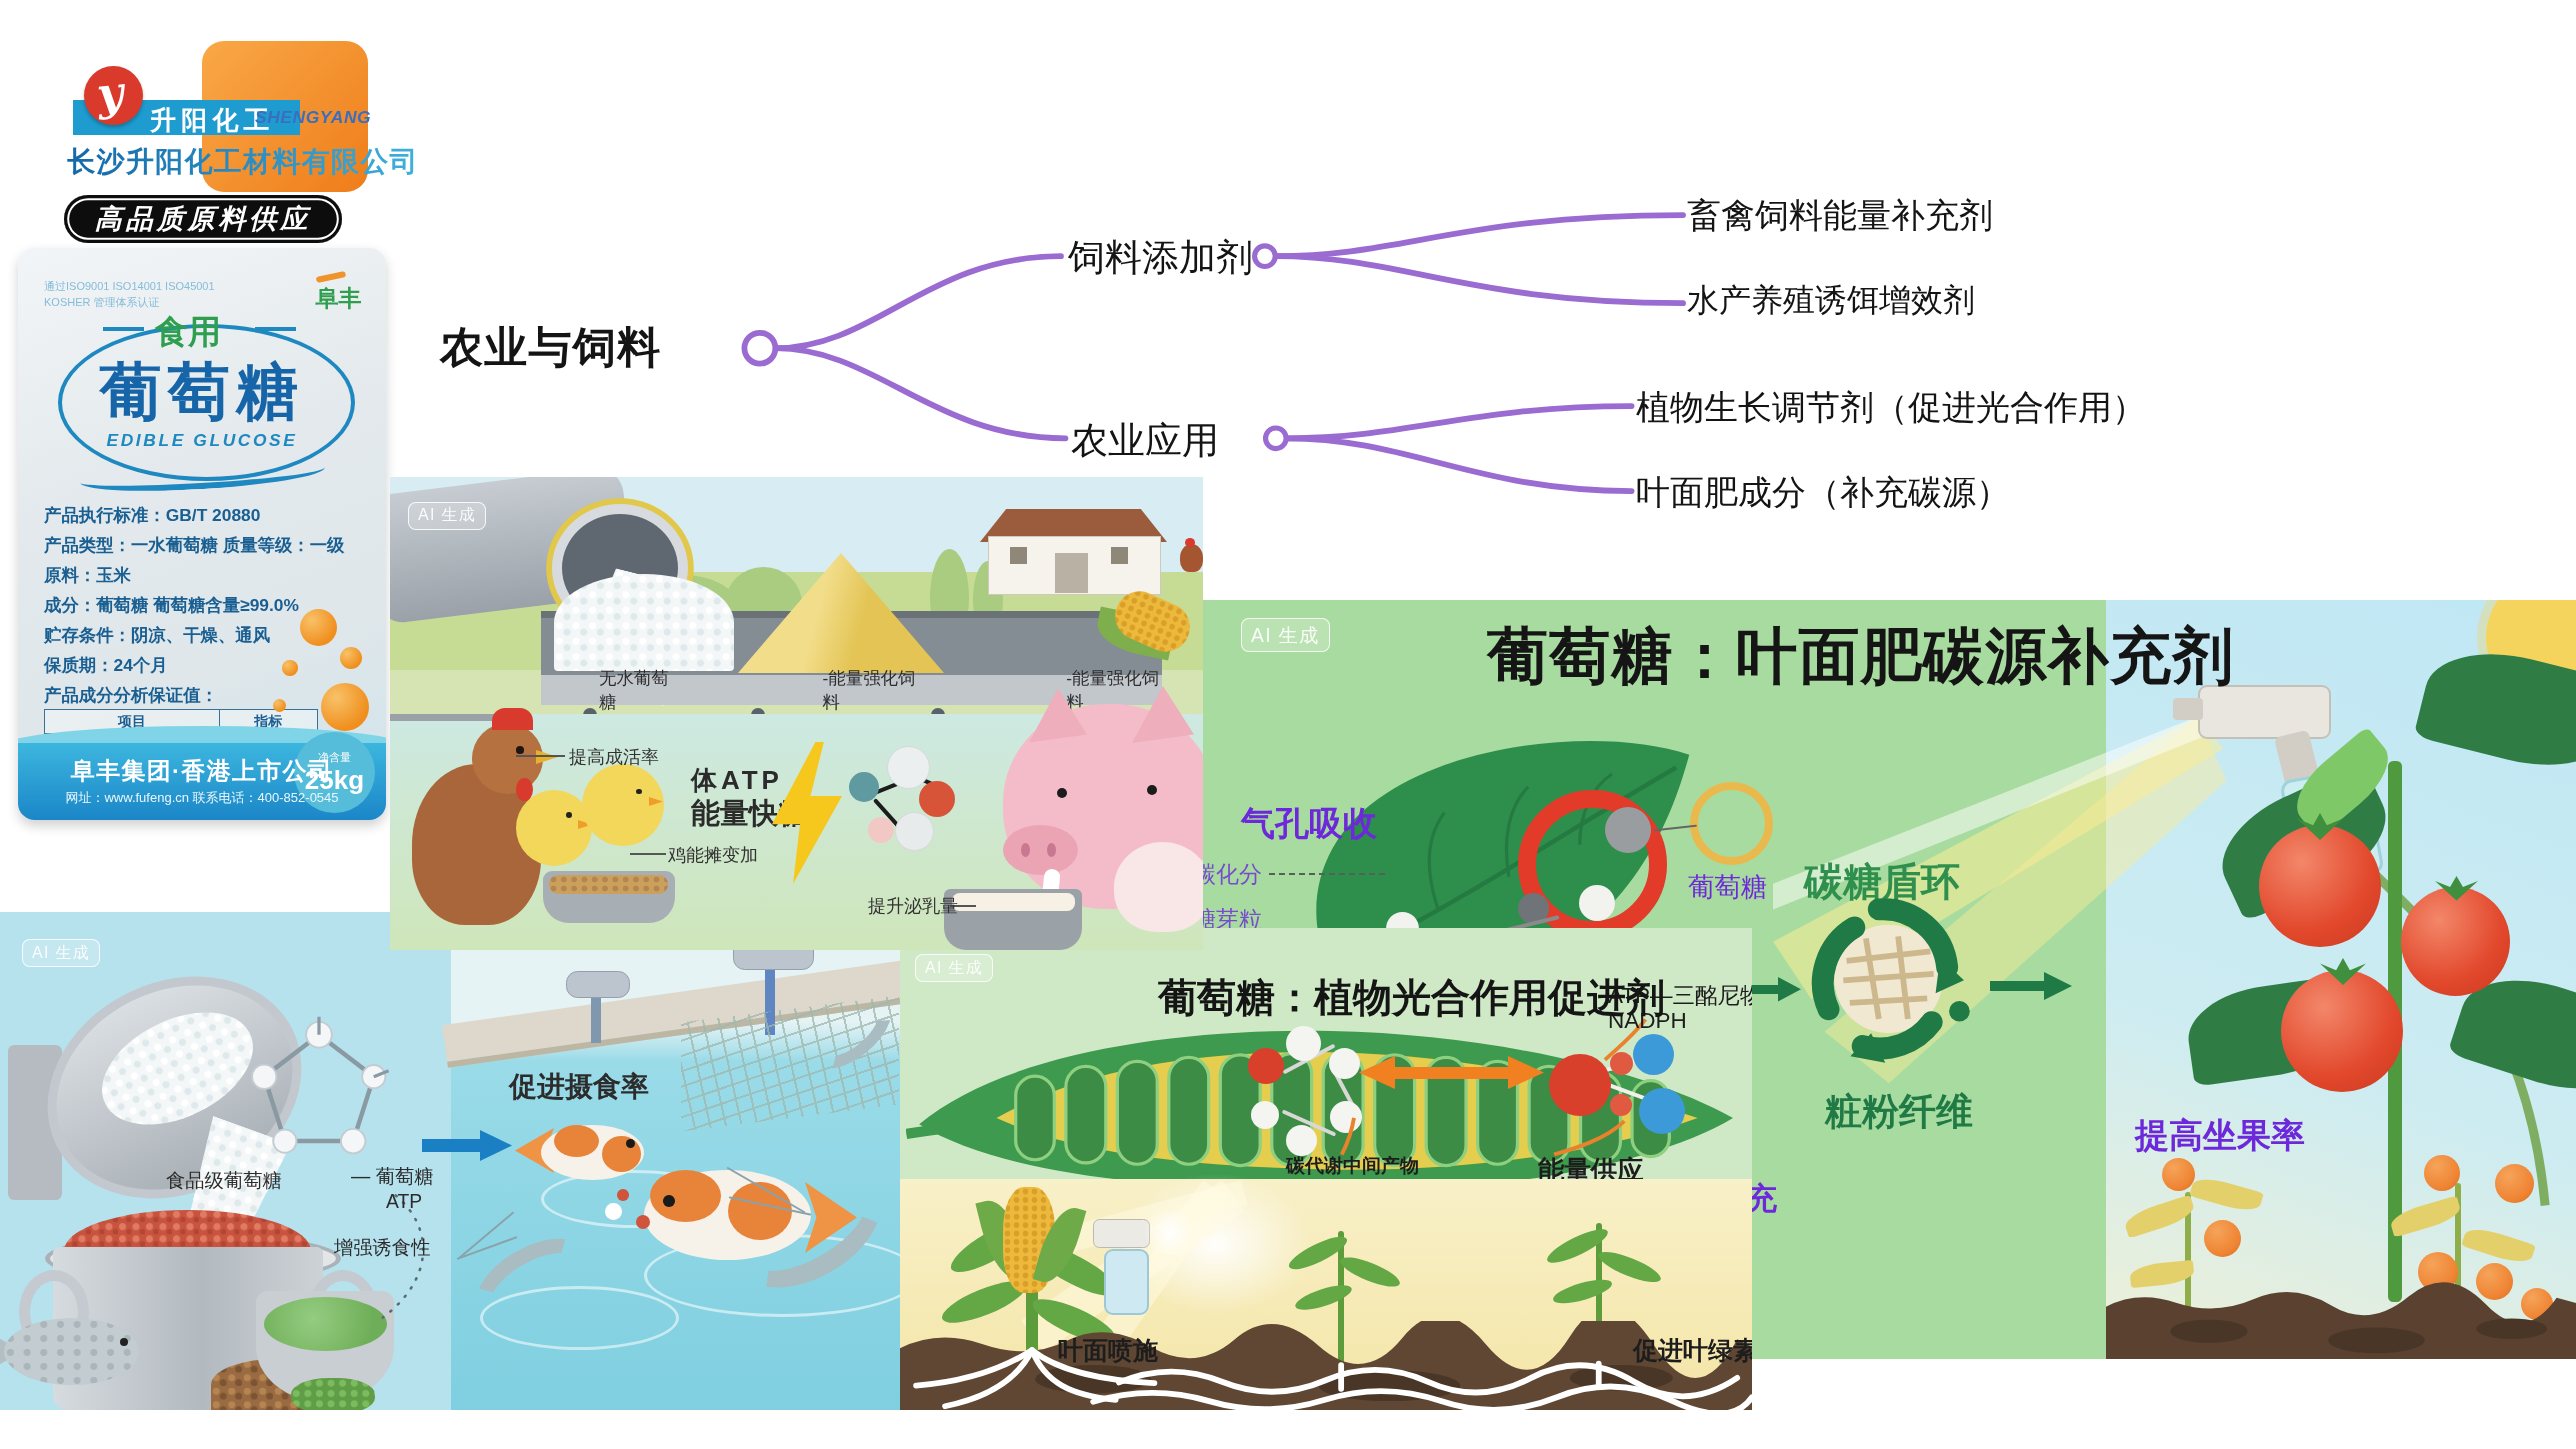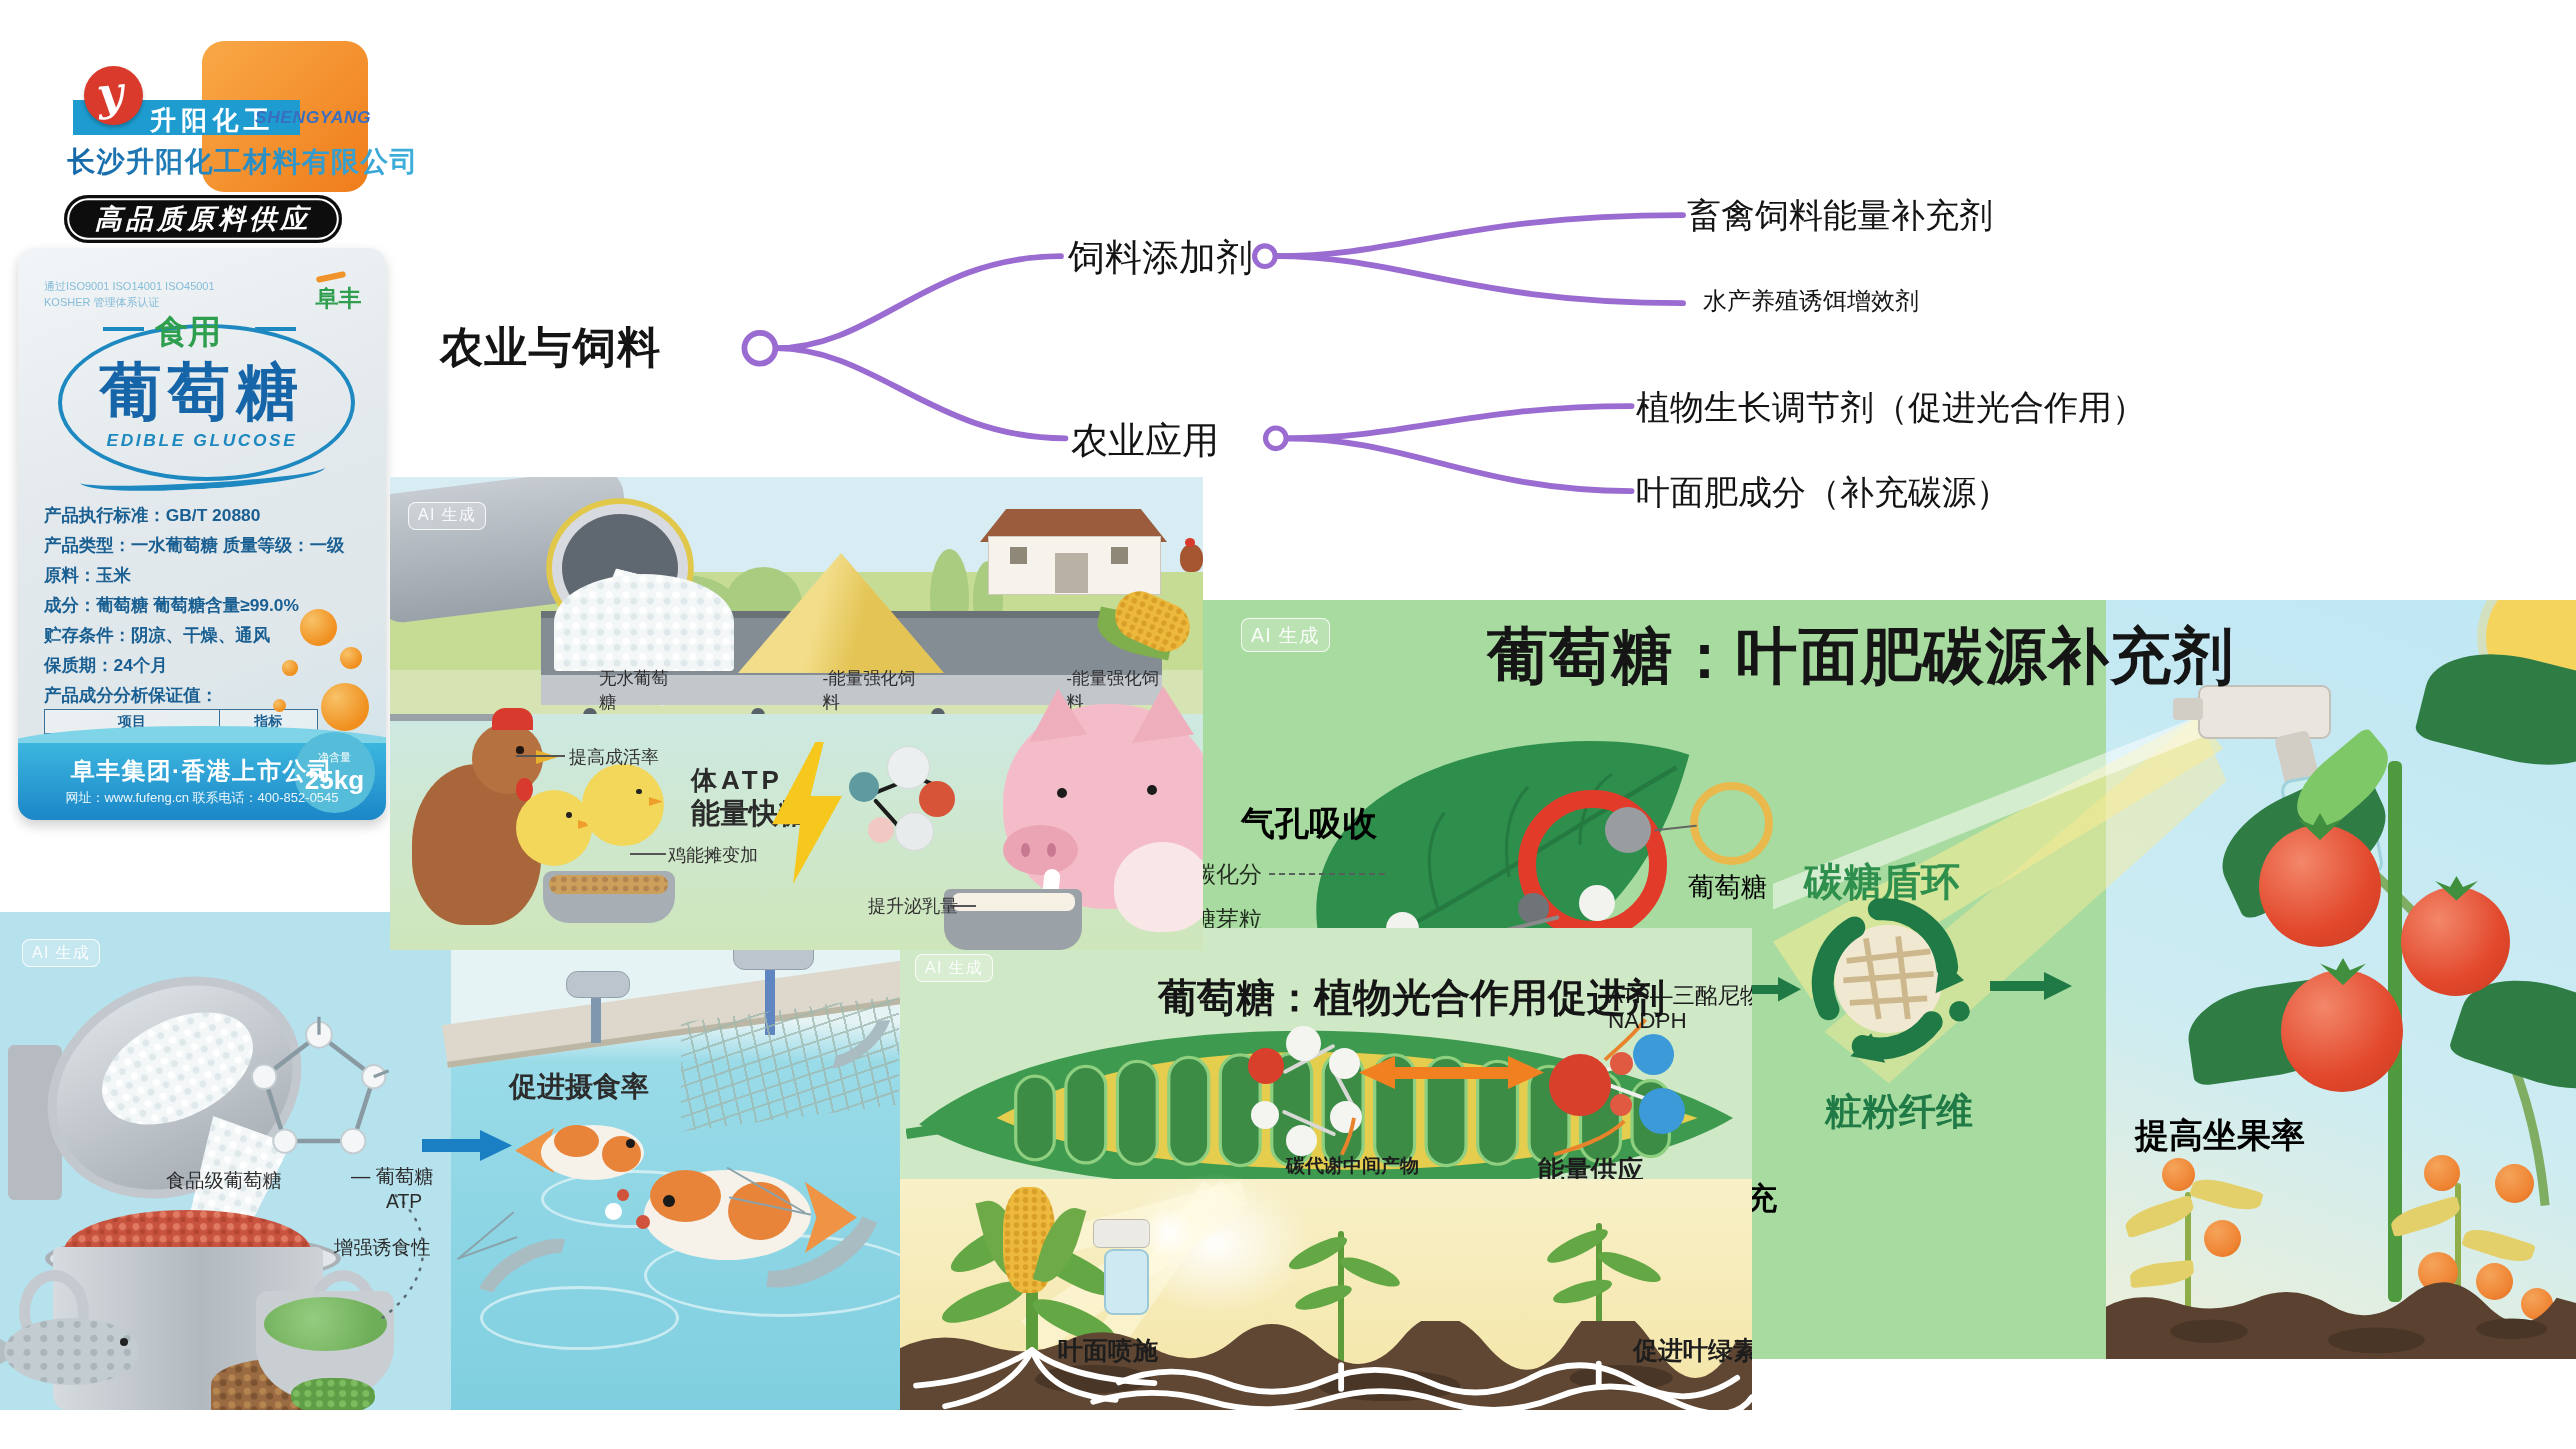--- a/index.html
+++ b/index.html
@@ -50,21 +50,21 @@
   .bag-wave{left:-13px;top:478px;width:399px;height:39px;background:#7fd4e8;border-radius:50% 50% 0 0;}
   .bag-foot{left:0;top:507px;width:368px;text-align:center;font-size:24px;font-weight:700;color:#fff;letter-spacing:1.3px;}
   .bag-foot2{left:0;top:541px;width:368px;text-align:center;font-size:13px;color:#eaf7fc;}
 
   
   .mm-label{position:absolute;color:#141414;}
   .mm-root{left:440px;top:319px;font-size:43px;font-weight:700;letter-spacing:1.3px;}
   .mm-b1{left:1068px;top:233px;font-size:37px;font-weight:500;}
   .mm-b2{left:1071px;top:416px;font-size:37px;font-weight:500;}
   .mm-l1{left:1687px;top:193px;font-size:34px;}
-  .mm-l2{left:1687px;top:285px;font-size:24px;margin-left:16px;}
+  .mm-l2{left:1687px;top:279px;font-size:32px;}
   .mm-l3{left:1636px;top:385px;font-size:34px;}
   .mm-l4{left:1636px;top:470px;font-size:34px;}
 
   
   .card{overflow:hidden;}
   .ai-badge{border:1.9px solid rgba(255,255,255,.85);background:rgba(250,250,250,.22);color:rgba(255,255,255,.92);
     border-radius:7.7px;padding:2.6px 9px;font-size:16px;letter-spacing:1.3px;}
   .card-title{font-weight:700;color:#151515;}
 
   
@@ -186,21 +186,21 @@
   .oarrow-body{left:489px;top:139px;width:122px;height:11.6px;background:#f08020;}
   .oarrow-h{position:absolute;background:#f08020;clip-path:polygon(0 50%,100% 0,100% 100%);width:36px;height:33px;}
   .oarrow-h.r{clip-path:polygon(100% 50%,0 0,0 100%);}
 
   
   .foliar{left:1193px;top:600px;width:1383px;height:759px;background:#a8db9f;z-index:10;}
   .foliar-right{left:913px;top:0;width:470px;height:759px;background:linear-gradient(200deg,#bfe7f4 0%,#cdecf2 60%,#e8efdc 92%);}
   .foliar-title{left:294px;top:15.5px;font-size:61px;letter-spacing:1.3px;}
   .redring{left:325px;top:190px;width:113px;height:113px;border:18px solid #e23b2a;border-radius:50%;}
   .yellowring{left:497px;top:182px;width:67px;height:67px;border:8.4px solid #e9b94d;border-radius:50%;}
-  .fol-lbl{position:absolute;color:#000000;}
+  .fol-lbl{position:absolute;color:#6d28d9;}
   .green-arrow{position:absolute;background:#1f7a45;}
   .green-arrow-h{position:absolute;background:#1f7a45;clip-path:polygon(0 0,100% 50%,0 100%);}
   .tomato{position:absolute;border-radius:50%;background:radial-gradient(circle at 35% 30%,#f3876a,#e2482c 60%,#c93a20);}
   .calyx{position:absolute;background:#3f8f3f;clip-path:polygon(50% 100%,0 20%,35% 45%,50% 0,65% 45%,100% 20%);}
   .tleaf{position:absolute;background:#2f7d45;border-radius:50% 10% 50% 10%;}
   .yleaf{position:absolute;background:#e3d06a;border-radius:50% 10% 50% 10%;}
   .otomato{position:absolute;border-radius:50%;background:radial-gradient(circle at 35% 30%,#f5a45a,#ef8433 65%,#d96a1e);}
   .sun{left:1293px;top:-28px;width:131px;height:131px;border-radius:50%;background:#f5d45e;box-shadow:0 0 0 9px rgba(245,212,94,.35);}
   .sun-ray{position:absolute;background:#f5d45e;clip-path:polygon(50% 0,100% 100%,0 100%);}
   .gun{left:1005px;top:85px;width:129px;height:50px;background:#e9e5df;border:2.6px solid #c4c0b8;border-radius:9px;}

